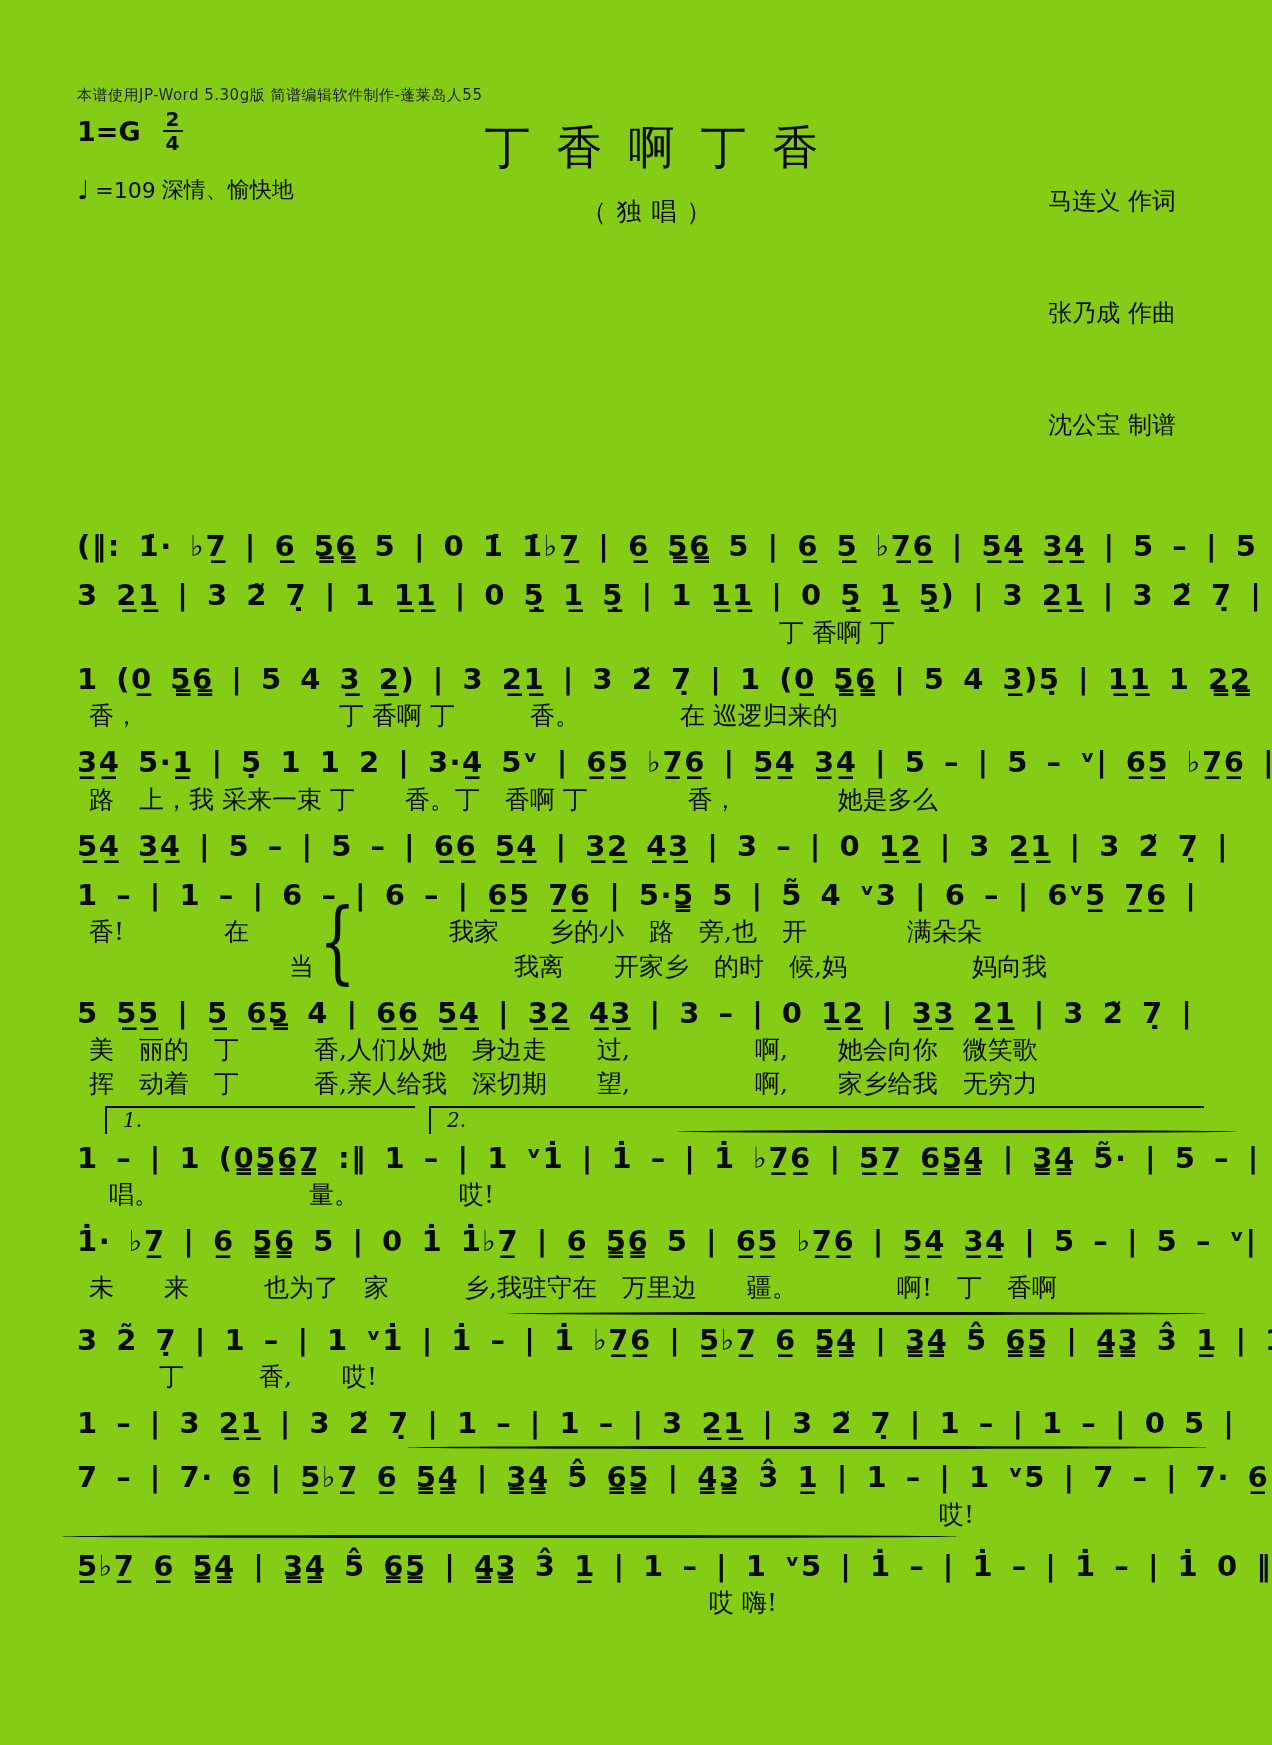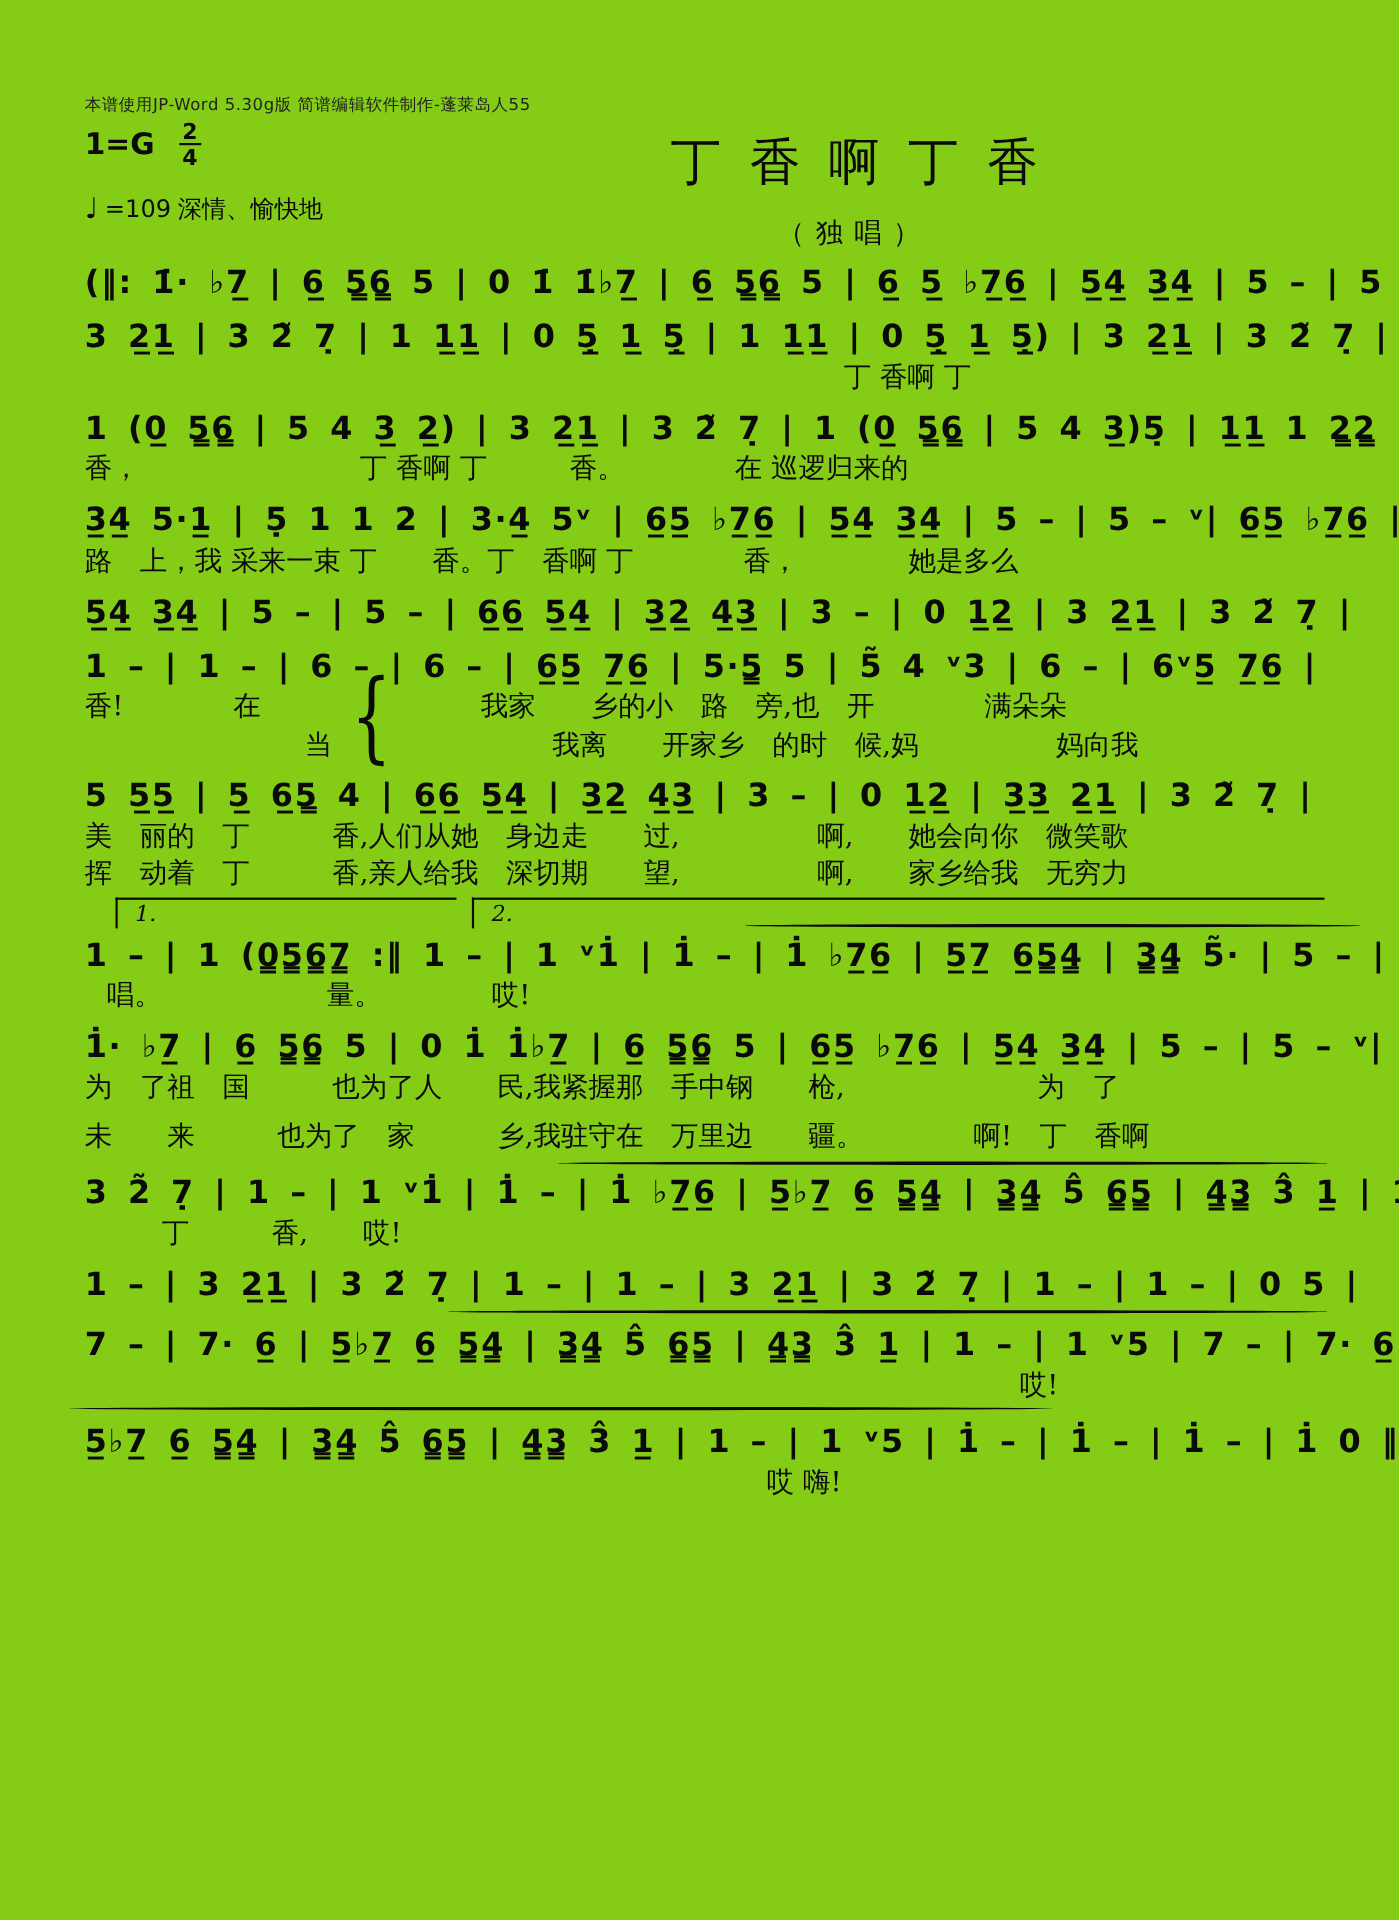--- a/index.html
+++ b/index.html
@@ -28,21 +28,21 @@
   .credits{width:250px;text-align:right;font-size:24px;line-height:1.55;
     font-family:"DejaVu Serif","Liberation Serif",serif;white-space:pre;}
   .score{margin-top:6px;}
   .system{position:relative;margin-bottom:13px;}
   .notes{
     font-family:"DejaVu Sans",sans-serif;font-weight:bold;font-size:29px;
     white-space:pre;letter-spacing:1.5px;word-spacing:6px;line-height:1.25;
   }
   .lyric{
     font-family:"DejaVu Serif","Liberation Serif",serif;font-size:25px;
-    white-space:pre;line-height:1.25;margin-top:3px;
+    white-space:pre;line-height:1.25;margin-top:3px;margin-left:12px;
   }
   .pad200{padding-left:200px;}  .pad690{padding-left:690px;}
   .pad70{padding-left:70px;}    .pad80{padding-left:80px;}
   .pad850{padding-left:850px;}  .pad620{padding-left:620px;}
   .pad20{padding-left:20px;}
   .sys-volta{margin-top:40px;}
   .volta{position:absolute;top:-34px;height:28px;border-top:2px solid #0a0a0a;
     border-left:2px solid #0a0a0a;font:italic 20px "DejaVu Serif",serif;
     padding-left:16px;box-sizing:border-box;}
   .volta-1{left:28px;width:310px;}
@@ -74,20 +74,25 @@
       </div>
       <div class="tempo-line">
         <span class="tempo-note">♩</span>
         <span>=109</span>
         <span class="expression">深情、愉快地</span>
       </div>
     </div>
     <div class="title-block">
       <div class="song-title">丁香啊丁香</div>
       <div class="subtitle">（独唱）</div>
+    </div>
+    <div class="credits">
+      <div>马连义 作词</div>
+      <div>张乃成 作曲</div>
+      <div>沈公宝 制谱</div>
     </div>
   </div>
 
   <div class="score">
 
     <div class="system">
       <div class="notes">(‖: 1̇· ♭7̲ | 6̲ 5̳6̳ 5 | 0 1̇ 1̇♭7̲ | 6̲ 5̳6̳ 5 | 6̲ 5̲ ♭7̲6̲ | 5̲4̲ 3̲4̲ | 5 – | 5 4</div>
     </div>
 
     <div class="system">
@@ -129,21 +134,20 @@
       <div class="volta volta-2">
         <span>2.</span>
       </div>
       <div class="phrase phrase-s8"></div>
       <div class="notes">1 – | 1 (0̳5̳6̳7̳ :‖ 1 – | 1 ᵛ1̇ | 1̇ – | 1̇ ♭7̲6̲ | 5̲7̲ 6̲5̳4̳ | 3̳4̳ 5̃· | 5 – |</div>
       <div class="lyric pad20">唱。　　　　　　量。　　　　哎!</div>
     </div>
 
     <div class="system">
       <div class="notes">1̇· ♭7̲ | 6̲ 5̳6̳ 5 | 0 1̇ 1̇♭7̲ | 6̲ 5̳6̳ 5 | 6̲5̲ ♭7̲6̲ | 5̲4̲ 3̲4̲ | 5 – | 5 – ᵛ| 1̇· ♭7̲ |</div>
-      <div class="lyric">为　了祖　国　　　也为了人　　民,我紧握那　手中钢　　枪,　　　　　　　为　了</div>
     </div>
 
     <div class="system">
       <div class="lyric">未　　来　　　也为了　家　　　乡,我驻守在　万里边　　疆。　　　　啊!　丁　香啊</div>
     </div>
 
     <div class="system sys-phrase">
       <div class="phrase phrase-s11"></div>
       <div class="notes">3 2̃ 7̣ | 1 – | 1 ᵛ1̇ | 1̇ – | 1̇ ♭7̲6̲ | 5̲♭7̲ 6̲ 5̳4̳ | 3̳4̳ 5̂ 6̳5̳ | 4̳3̳ 3̂ 1̲ | 1 – |</div>
       <div class="lyric pad70">丁　　　香,　　哎!</div>

